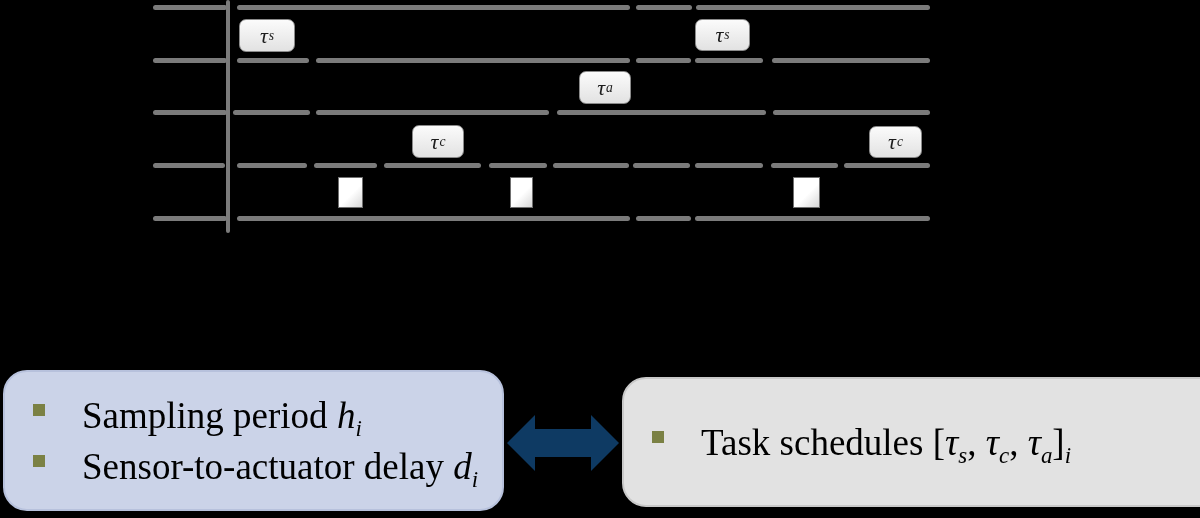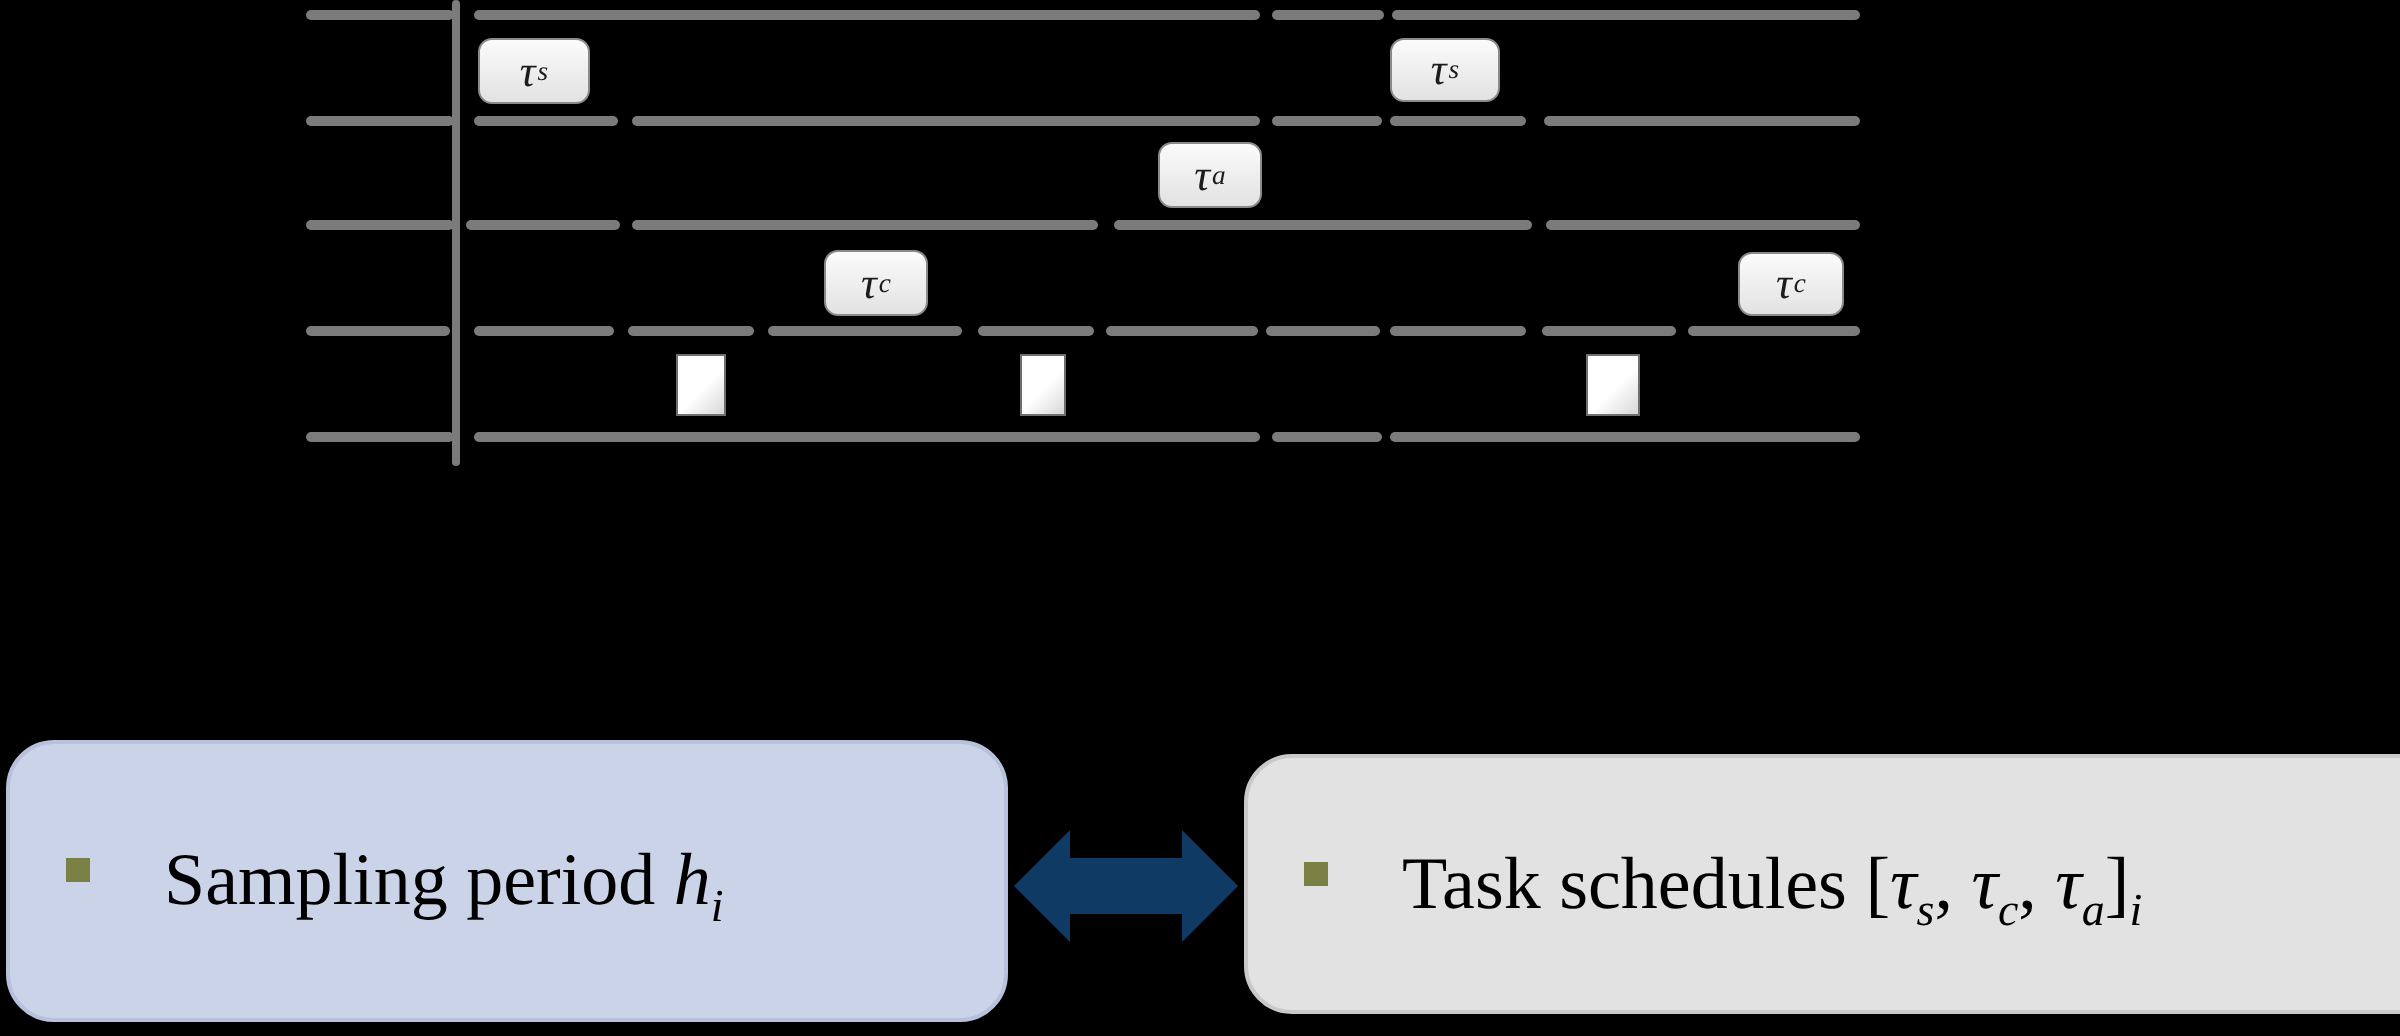--- a/index.html
+++ b/index.html
@@ -120,20 +120,24 @@
         <div class="msg-mark" style="left: 510px; top: 177px; width: 23px; height: 31px;"></div>
         <div class="msg-mark" style="left: 793px; top: 177px; width: 27px; height: 31px;"></div>
       </div>
   </div>
 
   <div class="panel panel-left" style="left: 3px; top: 370px; width: 501px; height: 141px;">
       <div class="panel-item">
         <div class="bullet"></div>
         <span class="pi-text"><span>Sampling period </span><span class="vr">h</span><sub>i</sub></span>
       </div>
+      <div class="panel-item">
+        <div class="bullet"></div>
+        <span class="pi-text"><span>Sensor-to-actuator delay </span><span class="vr">d</span><sub>i</sub></span>
+      </div>
     </div>
 
   <div class="arrow-wrap">
     <svg width="115" height="68" viewBox="0 0 115 68" xmlns="http://www.w3.org/2000/svg">
       <polygon points="2,34 30,6 30,20 86,20 86,6 114,34 86,62 86,48 30,48 30,62" fill="#0e3a63"></polygon>
     </svg>
   </div>
 
   <div class="panel panel-right" style="left: 622px; top: 377px; width: 652px; height: 130px;">
       <div class="panel-item">

